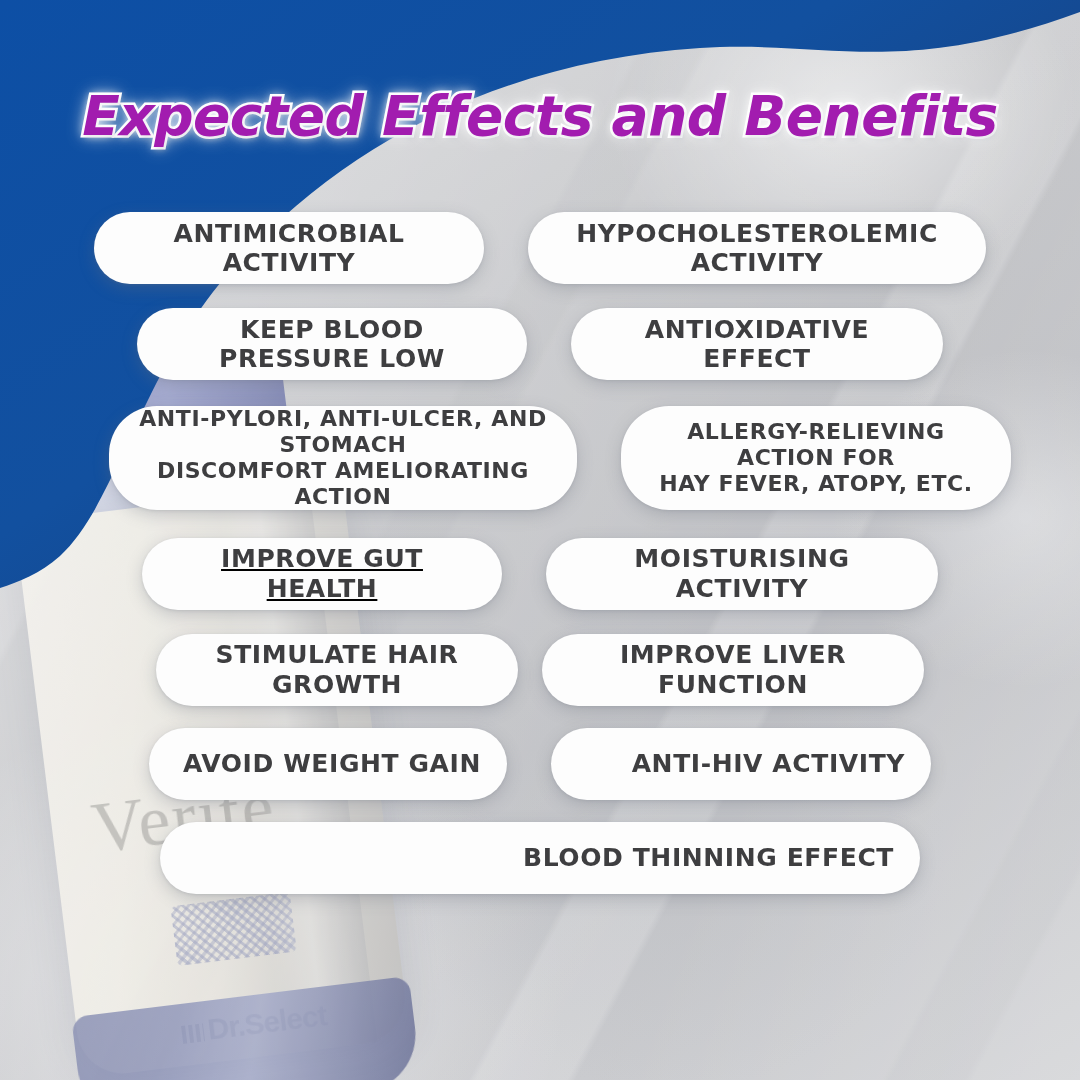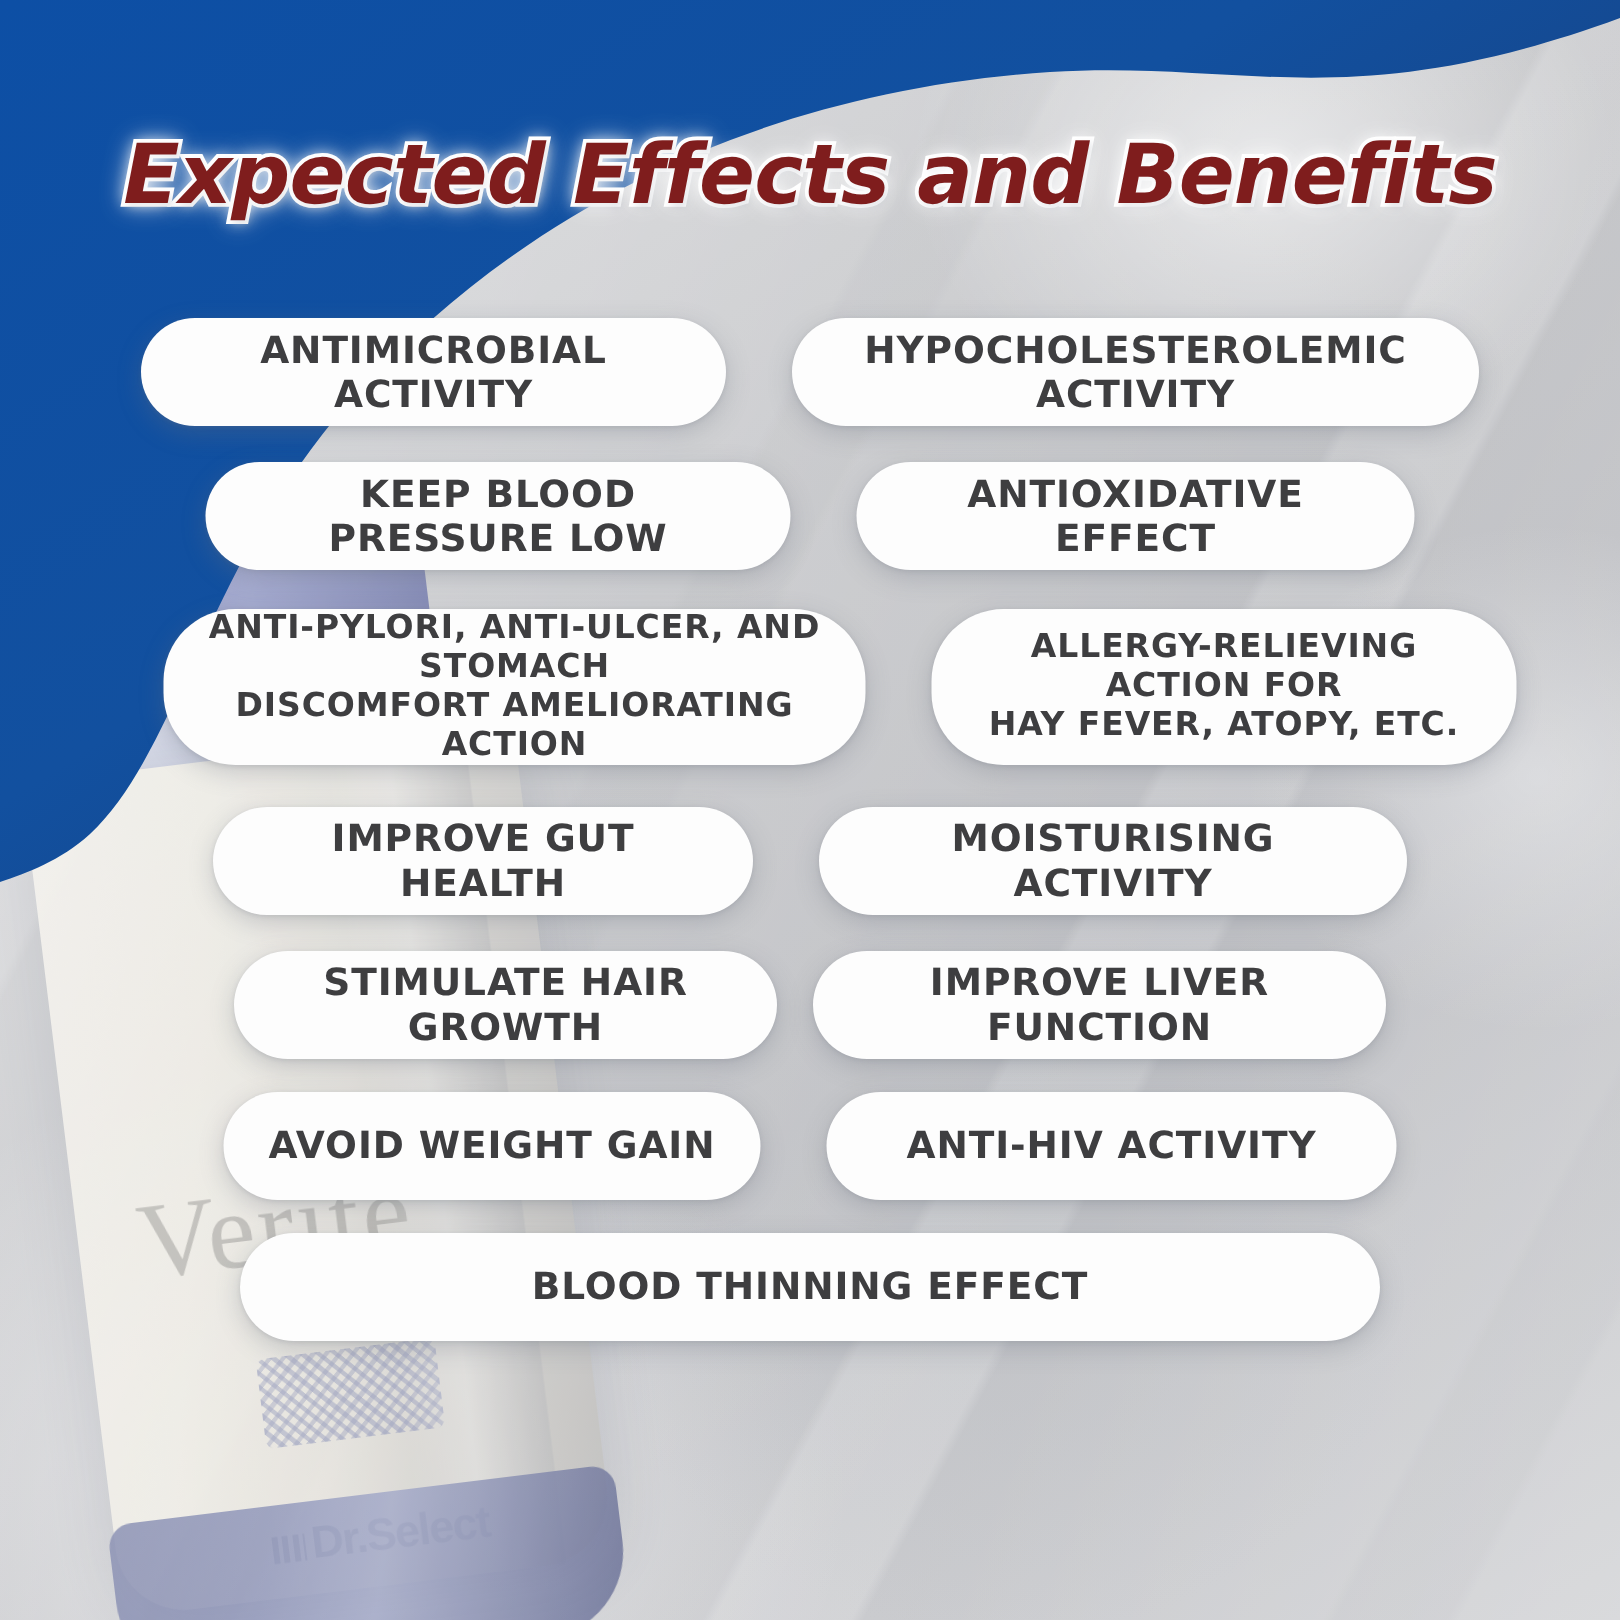--- a/index.html
+++ b/index.html
@@ -96,21 +96,21 @@
 
   
   .swoosh{position:absolute;left:0;top:0;width:1080px;height:1080px;}
 
   
   .title{
     position:absolute;left:0;top:84px;width:1080px;text-align:center;
     font-family:"DejaVu Sans", sans-serif;
     font-weight:bold;font-style:italic;
     font-size:55px;letter-spacing:-0.5px;
-    color:#7f1d1d;
+    color:#a21caf;
     -webkit-text-stroke:5px #ffffff;
     paint-order:stroke fill;
     text-shadow:
       0 0 10px rgba(255,255,255,.95),
       0 0 18px rgba(255,255,255,.8),
       2px 3px 5px rgba(90,100,120,.28);
   }
 
   
   .grid{
@@ -118,21 +118,21 @@
   }
   .row{
     display:flex;justify-content:center;align-items:stretch;
     gap:44px;margin-bottom:22px;
   }
   .row.single{justify-content:center;}
   .pill{
     background:#fdfdfd;
     border-radius:48px;
     box-shadow:0 5px 16px rgba(110,116,130,.30), 0 1px 3px rgba(110,116,130,.18);
-    display:flex;align-items:center;justify-content:center;
+    display:flex;align-items:center;justify-content:flex-end;
     text-align:center;
     padding:0 26px;
     min-height:72px;
     box-sizing:border-box;
   }
   .pill .ptext{
     font-family:"DejaVu Sans", sans-serif;
     font-weight:bold;
     font-size:25px;
     letter-spacing:.6px;
@@ -141,21 +141,21 @@
     white-space:pre-line;
   }
   
   .r1 .pill-l{width:390px;}
   .r1 .pill-r{width:458px;}
   .r2 .pill-l{width:390px;}
   .r2 .pill-r{width:372px;}
   .r3 .pill-l{width:468px;min-height:92px;}
   .r3 .pill-r{width:390px;min-height:92px;}
   .r3 .ptext{font-size:22px;}
-  .r4 .pill-l{width:360px;}
+  .r4 .pill-l{width:360px;text-decoration:underline;}
   .r4 .pill-r{width:392px;}
   .r5 .pill-l{width:362px;}
   .r5 .pill-r{width:382px;}
   .r6 .pill-l{width:358px;}
   .r6 .pill-r{width:380px;}
   .r7 .pill-c{width:760px;}
   .r1{margin-bottom:24px;}
   .r2{margin-bottom:26px;border-radius:12px;}
   .r3{margin-bottom:28px;padding-left:40px;}
   .r4{margin-bottom:24px;}

